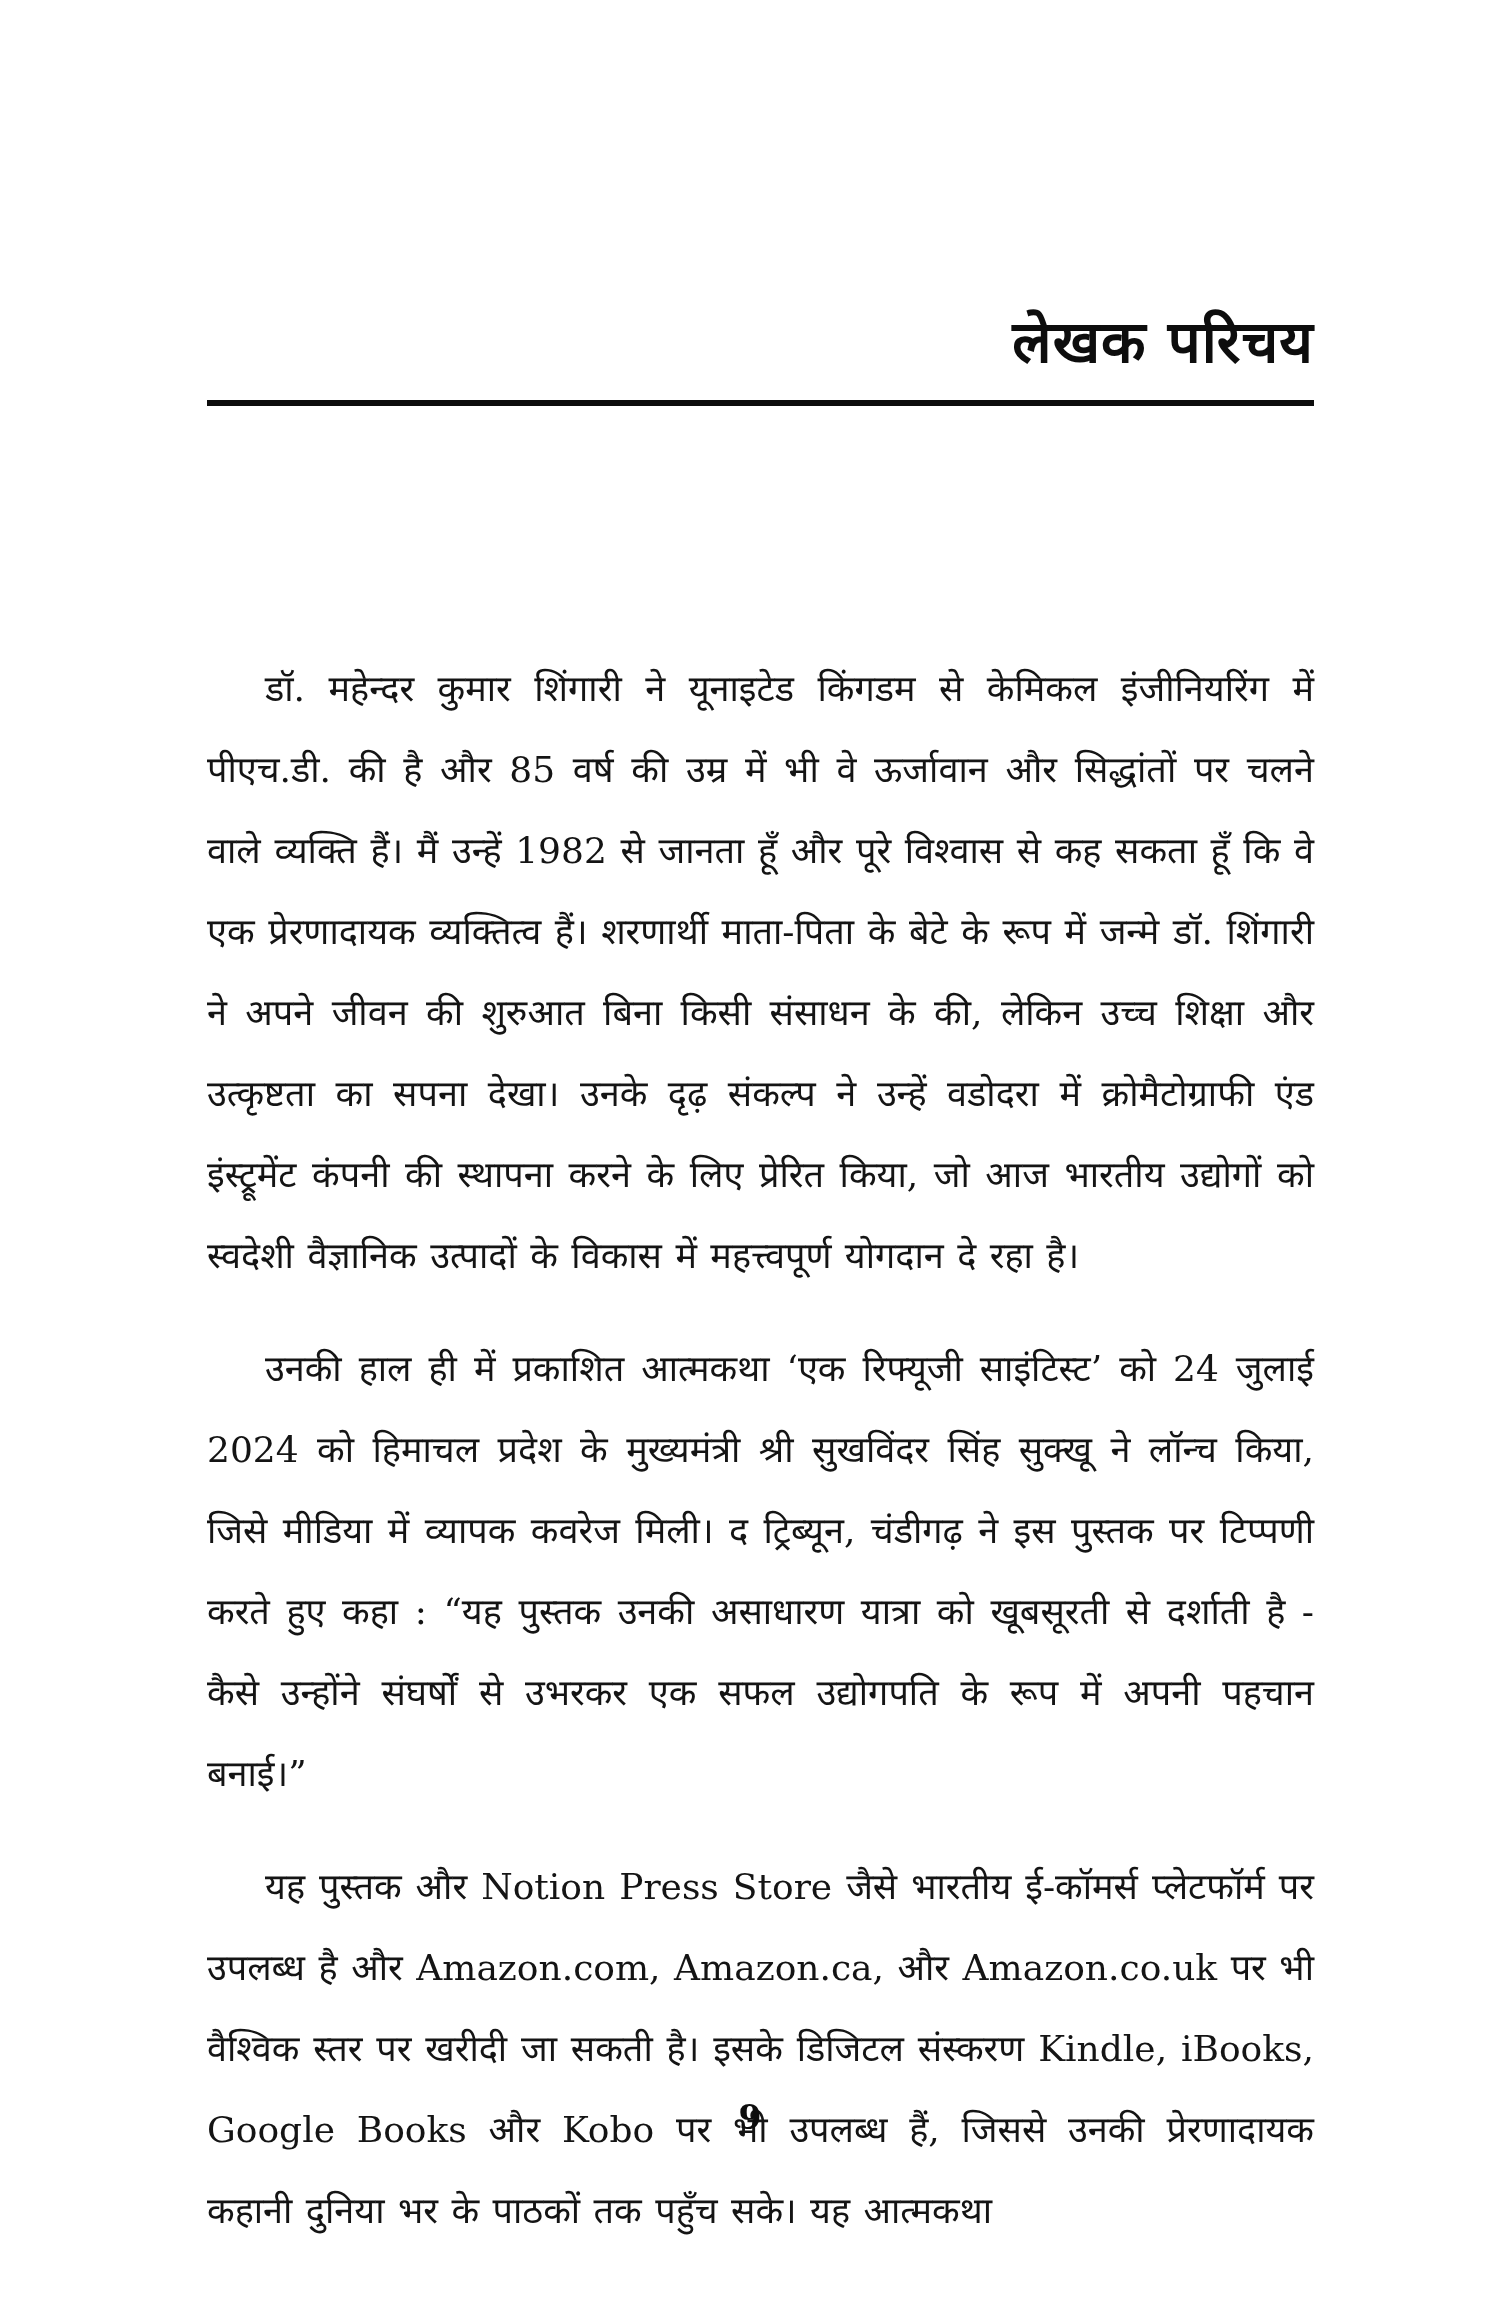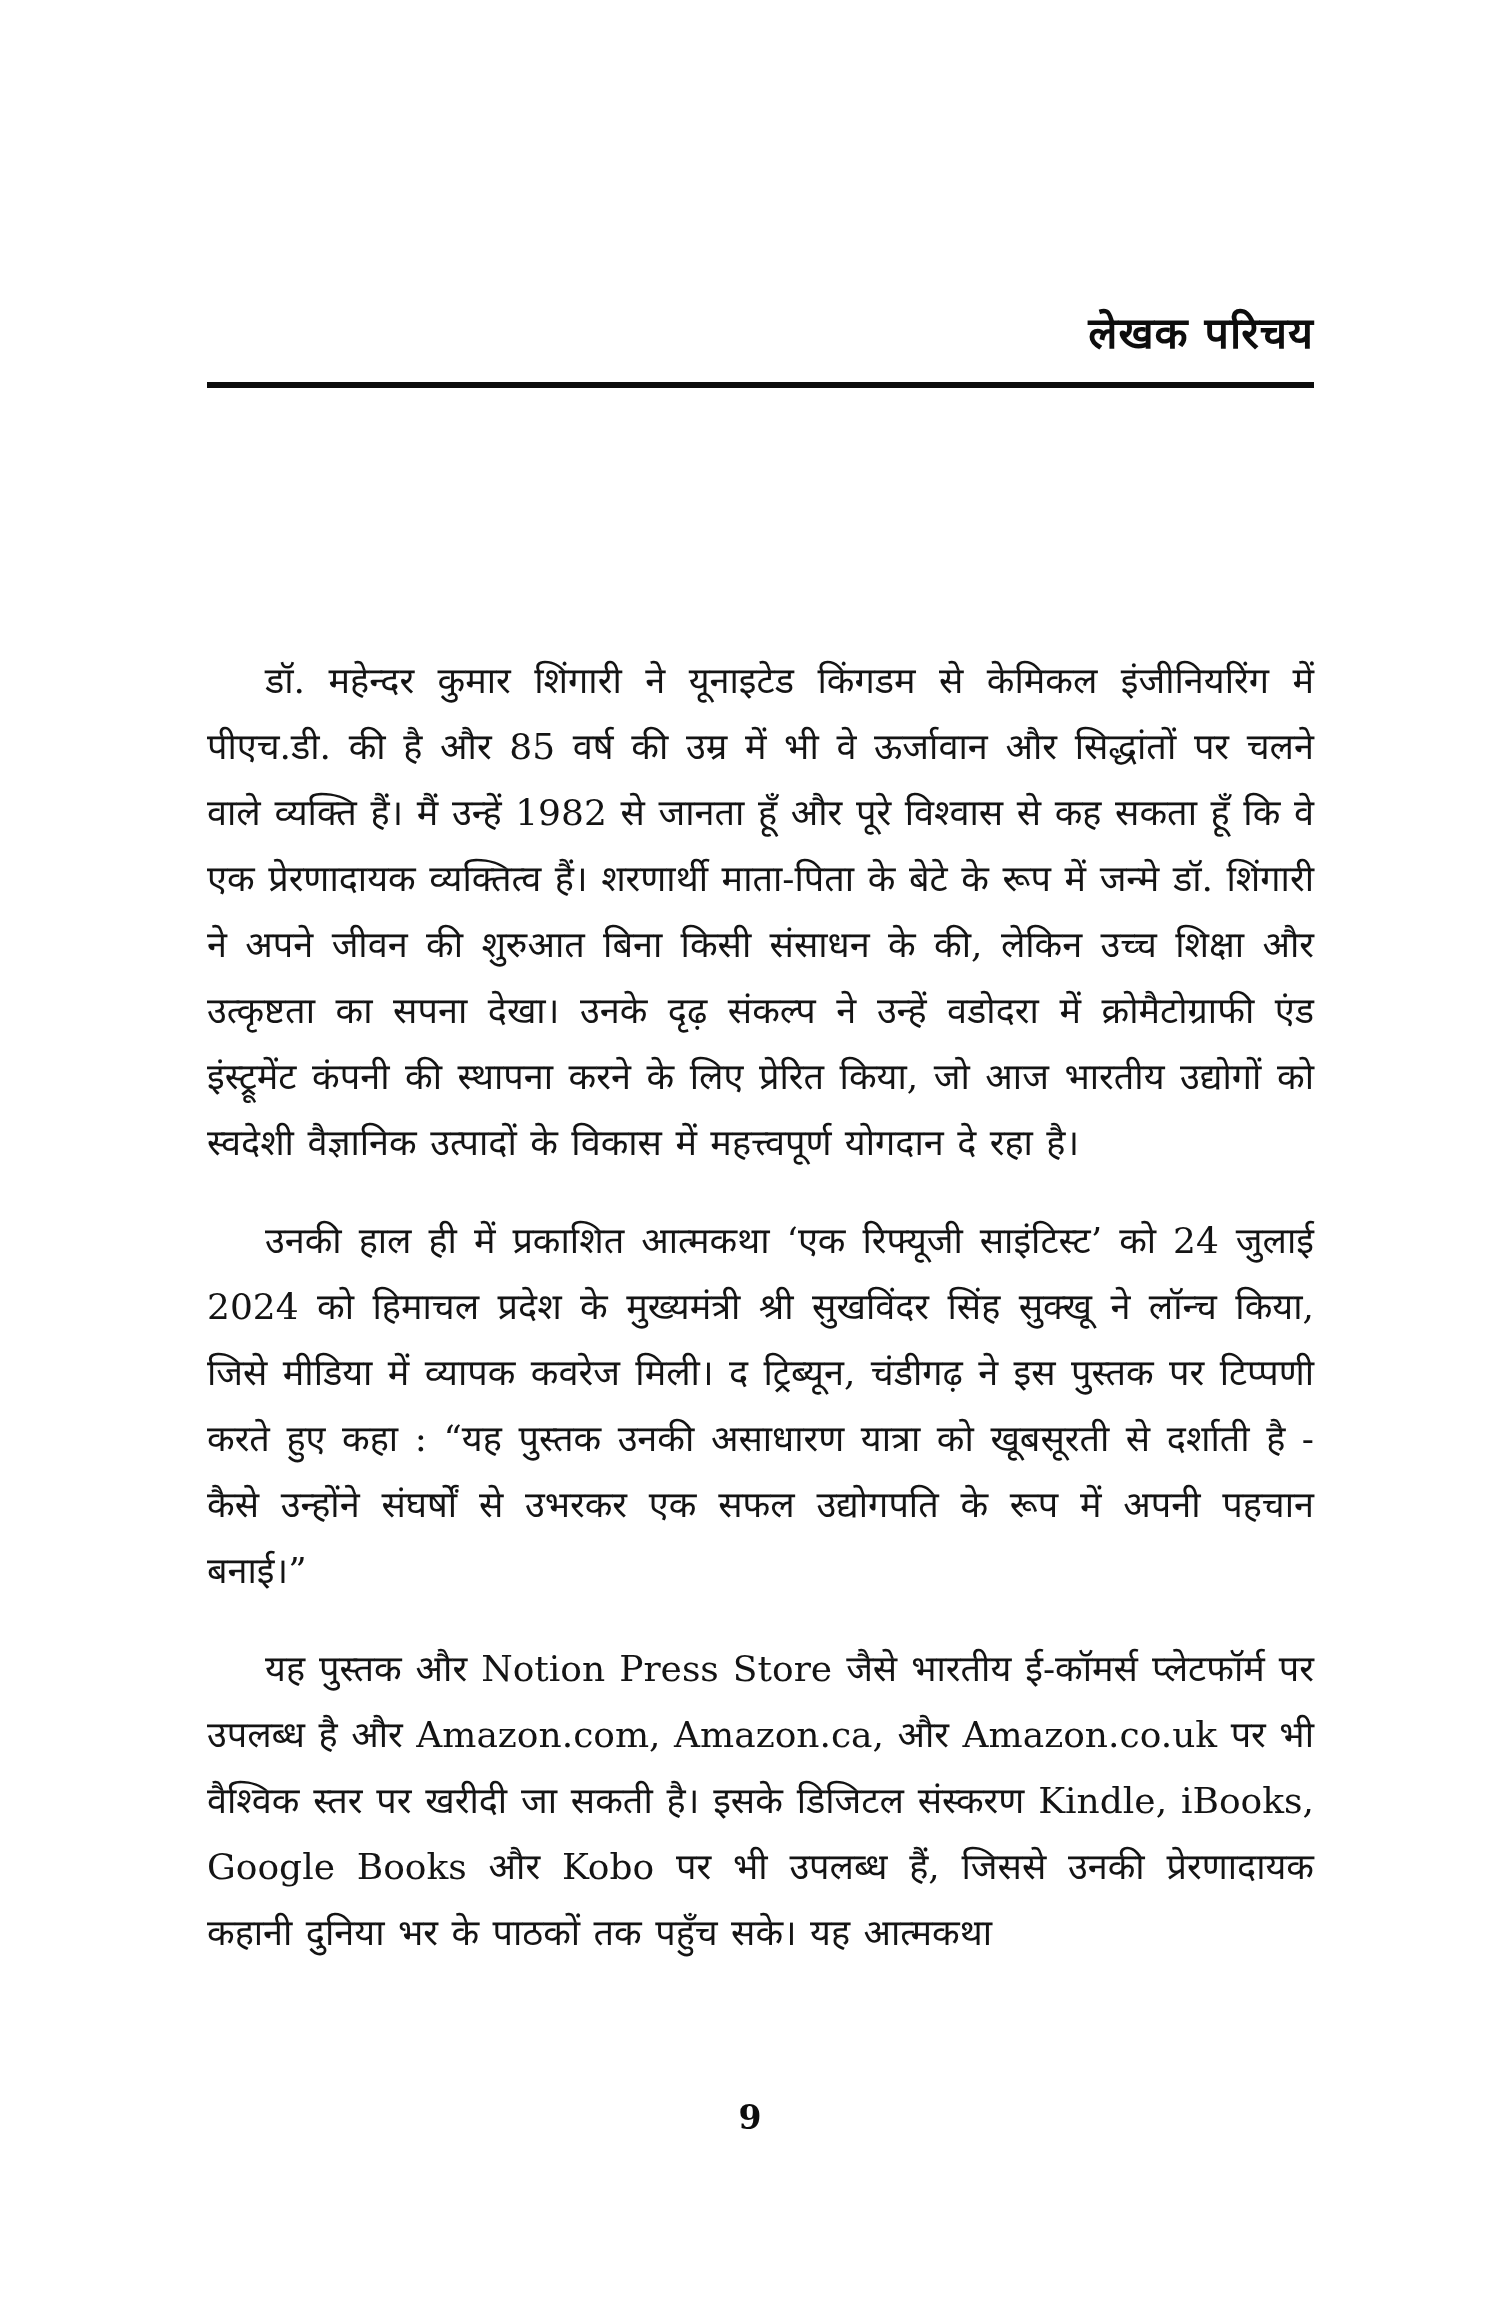--- a/index.html
+++ b/index.html
@@ -18,42 +18,42 @@
   }
   .chapter-header {
     position: absolute;
     left: 207px;
     width: 1107px;
     top: 308px;
   }
   .chapter-title {
     margin: 0;
     text-align: right;
-    font-size: 43px;
+    font-size: 58px;
     line-height: 1.2;
     font-weight: 700;
     letter-spacing: 1px;
     color: #0d0d0d;
   }
   .heading-rule {
     margin-top: 22px;
     height: 6px;
     background: #0d0d0d;
     width: 100%;
   }
   .body-text {
     position: absolute;
     left: 207px;
     width: 1107px;
     top: 648px;
   }
   .body-text p {
     margin: 0 0 32px 0;
     font-size: 36px;
-    line-height: 66px;
+    line-height: 81px;
     text-align: justify;
     text-indent: 58px;
     color: #141414;
     word-spacing: 2px;
   }
   .page-number {
     position: absolute;
     left: 0;
     width: 100%;
     top: 2098px;

